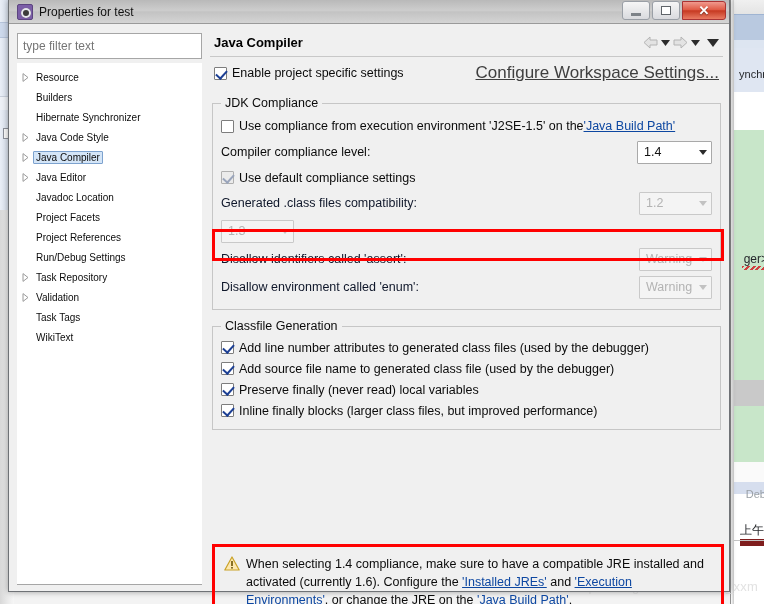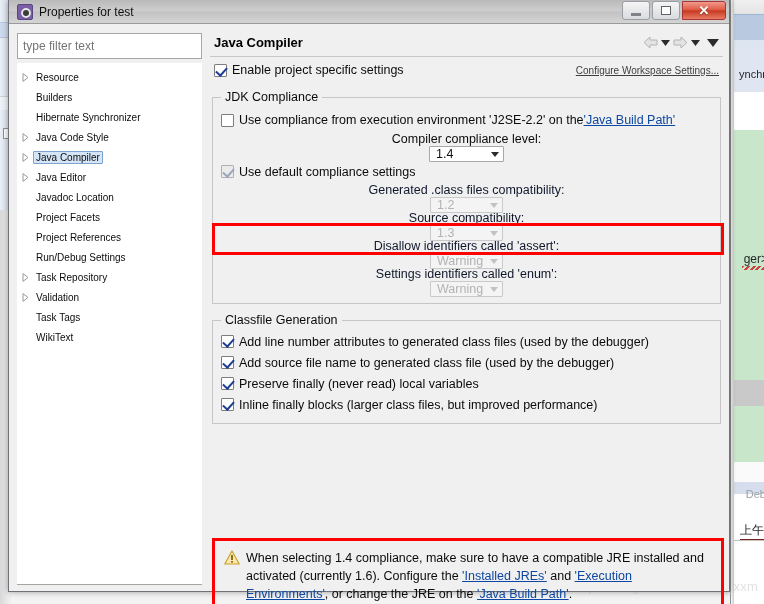--- a/index.html
+++ b/index.html
@@ -39,21 +39,21 @@
   #r-green2   { top:406px;height:56px; width:34px; background:#c8e6c9; }
   #r-white2   { top:462px;height:20px; width:34px; background:#fafafa; }
   #r-blue     { top:482px;height:12px; width:34px; background:#d6deee; }
   #r-white3   { top:494px;height:110px;width:34px; background:#ffffff; }
 
   .r-text { position:absolute; right:0; font-size:11px; color:#26282c;
             white-space:nowrap; font-family:"Liberation Sans", sans-serif; }
   #r-t-sync  { top:68px;  right:-2px; }
   #r-t-ger   { top:252px; right:-4px; font-size:12px; }
   #r-t-debug { top:488px; right:-8px; color:#9aa0a6; font-size:11px; }
-  #r-t-am    { top:522px; right:0px;  font-size:12px; border-bottom:2px solid #7f1d1d; }
+  #r-t-am    { top:522px; right:0px;  font-size:12px; border-bottom:7px solid #7f1d1d; }
   #r-squig { position:absolute; top:266px; right:-4px; width:26px; height:4px;
     background:repeating-linear-gradient(135deg,#d04040 0 2px,transparent 2px 4px); }
   #r-sep { position:absolute; right:0; top:540px; width:34px; height:1px; background:#c4c4c4; }
 
   
   #frame-line-a { position:absolute; right:33px; top:0; width:1px; height:604px; background:#8f8f8f; }
   #frame-line-b { position:absolute; right:30px; top:0; width:3px; height:604px;
     background:linear-gradient(to right,#fdfdfd,#c9c9c9); }
 
   
@@ -139,30 +139,30 @@
   .cbx { width:13px; height:13px; border:1px solid #7d7d7d; background:#fff;
          flex:none; position:relative; margin-right:5px; border-radius:1px; }
   .cbx.checked::after {
     content:""; position:absolute; left:3px; top:0px; width:5px; height:9px;
     border:solid #1c3f94; border-width:0 2px 2px 0; transform:rotate(42deg);
   }
   .cbx.disabled { background:#ebebeb; border-color:#b0b0b0; }
   .cbx.disabled.checked::after { border-color:#9aa5bb; }
   .cbx-label { font-size:12.5px; color:#0b0b0b; }
   .link { color:#0d47a1; text-decoration:underline; cursor:pointer; }
-  #configure-ws-link { color:#3f3f3f; font-size:10px; text-decoration:underline; }
+  #configure-ws-link { color:#3f3f3f; font-size:17px; text-decoration:underline; }
 
   .group { border:1px solid #c6c6c6; margin:14px 2px 0 2px; padding:10px 8px 8px 8px;
            position:relative; }
   .group > .grp-title {
     position:absolute; top:-8px; left:8px; background:#f0f0f0; padding:0 4px;
     font-size:12.5px; color:#0b0b0b;
   }
 
-  .field-row { display:flex; align-items:center; height:28px;flex-direction:column; }
+  .field-row { display:flex; align-items:center; height:28px; }
   .field-label { font-size:12.5px; color:#0b0b0b; flex:1; }
   .field-label.dim { color:#0f172a; }
   .combo { width:73px; height:23px; border:1px solid #a9a9a9; background:#fff;
            display:flex; align-items:center; justify-content:space-between;
            padding:0 4px 0 6px; font-size:12.5px; color:#111; border-radius:1px; }
   .combo.wide { width:75px; }
   .combo.disabled { background:#f4f4f4; border-color:#c9c9c9; color:#b3b3b3; }
   .combo .arrow { width:0;height:0;border-left:4px solid transparent;
                   border-right:4px solid transparent;border-top:5px solid #2b2b2b; }
   .combo.disabled .arrow { border-top-color:#c2c2c2; }
@@ -366,21 +366,21 @@
         <span id="configure-ws-link">Configure Workspace Settings...</span>
       </div>
 
       <div id="content-area">
 
         <div class="group">
           <span class="grp-title">JDK Compliance</span>
 
           <div class="chk-row" style="height:24px">
             <span class="cbx"></span>
-            <span class="cbx-label">Use compliance from execution environment 'J2SE-2.2' on the </span>
+            <span class="cbx-label">Use compliance from execution environment 'J2SE-1.5' on the </span>
             <span class="cbx-label link">'Java Build Path'</span>
           </div>
 
           <div class="field-row">
             <span class="field-label">Compiler compliance level:</span>
             <span class="combo wide">
               <span>1.4</span>
               <span class="arrow"></span>
             </span>
           </div>
@@ -392,35 +392,34 @@
 
           <div id="disabled-fields">
               <div class="field-row">
                 <span class="field-label dim">Generated .class files compatibility:</span>
                 <span class="combo disabled">
                   <span>1.2</span>
                   <span class="arrow"></span>
                 </span>
               </div>
               <div class="field-row">
-                <span class="field-label dim">Source compatibility:</span>
                 <span class="combo disabled">
                   <span>1.3</span>
                   <span class="arrow"></span>
                 </span>
               </div>
               <div class="field-row">
                 <span class="field-label dim">Disallow identifiers called 'assert':</span>
                 <span class="combo disabled">
                   <span>Warning</span>
                   <span class="arrow"></span>
                 </span>
               </div>
               <div class="field-row">
-                <span class="field-label dim">Settings identifiers called 'enum':</span>
+                <span class="field-label dim">Disallow environment called 'enum':</span>
                 <span class="combo disabled">
                   <span>Warning</span>
                   <span class="arrow"></span>
                 </span>
               </div>
             </div>
         </div>
 
         <div class="group" style="margin-top:16px">
           <span class="grp-title">Classfile Generation</span>

